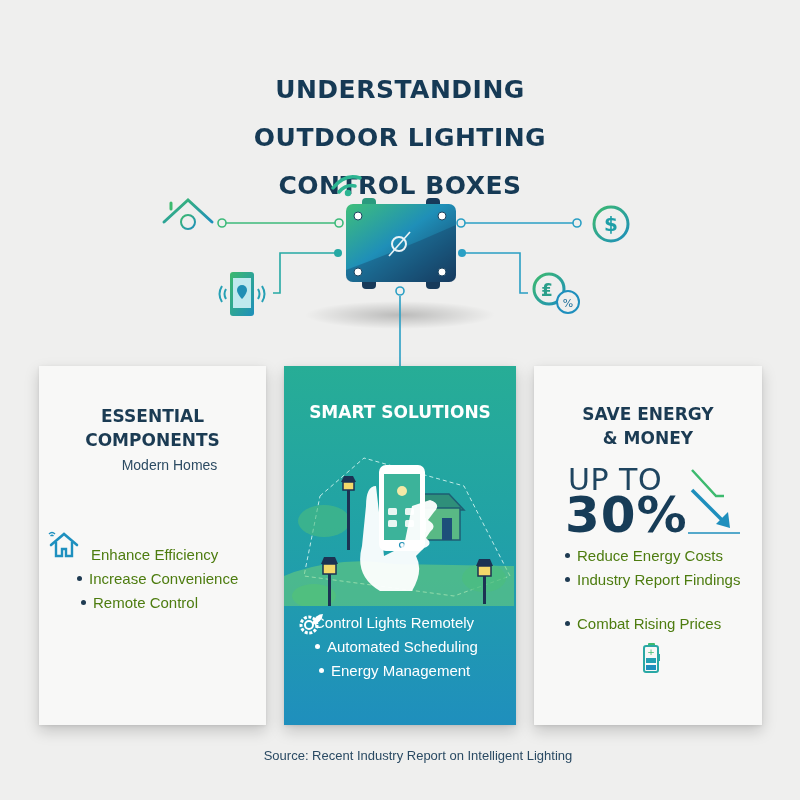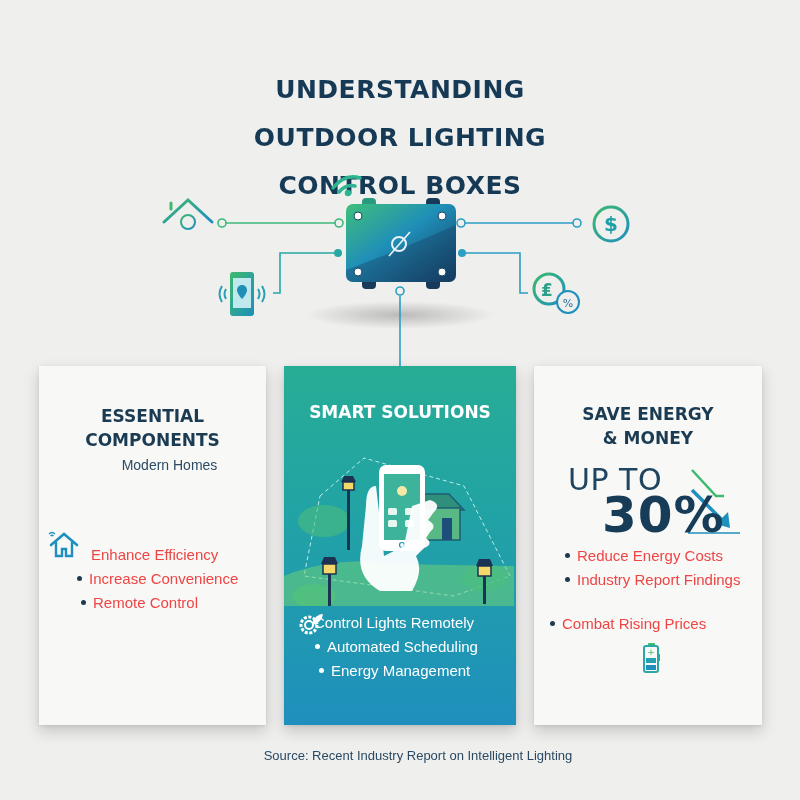--- a/index.html
+++ b/index.html
@@ -30,31 +30,31 @@
 
   .card-title {
     position: absolute; left: 0; width: 100%; text-align: center;
     font-family: "DejaVu Sans", sans-serif; font-weight: bold;
     font-size: 17px; line-height: 24px; color: #1b3b53;
   }
   .card-sub {
     position: absolute; left: 0; width: 100%; text-align: center;
     font-size: 14px; color: #2c4b63; margin-left: 17px;
   }
-  .item { position: absolute; font-size: 15px; color: #ef4444; white-space: nowrap; }
+  .item { position: absolute; font-size: 15px; color: #4d7c0f; white-space: nowrap; }
   .item .dot { display: inline-block; width: 5px; height: 5px; border-radius: 50%;
     background: #1f3b52; vertical-align: middle; margin-right: 7px; position: relative; top: -2px; }
   .card-mid .item { color: #ffffff; }
   .card-mid .item .dot { background: #ffffff; }
   .card-mid .card-title { color: #ffffff; }
 
   .upto { position: absolute; left: 568px; top: 462px; font-size: 30px; color: #1f4560;
     font-family: "DejaVu Sans", sans-serif; letter-spacing: 0.5px; }
   .big { position: absolute; left: 565px; top: 486px; font-size: 50px; font-weight: bold;
-    color: #173c57; font-family: "DejaVu Sans", sans-serif; letter-spacing: 1px; margin-left: 37px; }
+    color: #173c57; font-family: "DejaVu Sans", sans-serif; letter-spacing: 1px; }
 
   .source { position: absolute; top: 748px; left: 0; width: 800px; text-align: center;
     font-size: 13px; color: #2a4a63; padding-left: 36px; }
   .icon-abs { position: absolute; }
 </style>
 </head>
 <body>
 
 <div class="title">
   <div>UNDERSTANDING</div>
@@ -249,21 +249,21 @@
     <polygon points="46,62 32,58 44,46" fill="#1f8fbd"></polygon>
     <line x1="4" y1="67" x2="56" y2="67" stroke="#1f8fbd" stroke-width="1.6"></line>
   </svg>
 
   <div class="item" style="left:31px; top:181px;text-align:right;">
     <span class="dot"></span><span>Reduce Energy Costs</span>
   </div>
   <div class="item" style="left:31px; top:205px;">
     <span class="dot"></span><span>Industry Report Findings</span>
   </div>
-  <div class="item" style="left:16px; top:249px;">
+  <div class="item" style="left:31px; top:249px;">
     <span class="dot"></span><span>Combat Rising Prices</span>
   </div>
 
   <svg class="icon-abs" style="left:108px; top:276px;" width="20" height="32" viewBox="0 0 20 32">
     <rect x="6" y="1" width="7" height="3" rx="1" fill="#3dba6e"></rect>
     <rect x="2" y="4" width="14" height="26" rx="2" fill="none" stroke="url(#bg2)" stroke-width="2" style="stroke:#2aa8a5"></rect>
     <rect x="16" y="12" width="2" height="7" fill="#2aa8a5"></rect>
     <text x="9" y="13" text-anchor="middle" font-family="DejaVu Sans, sans-serif" font-size="9" fill="#3dba6e">+</text>
     <rect x="4" y="16" width="10" height="5" fill="#23a0b2"></rect>
     <rect x="4" y="23" width="10" height="5" fill="#1f8fbd"></rect>

